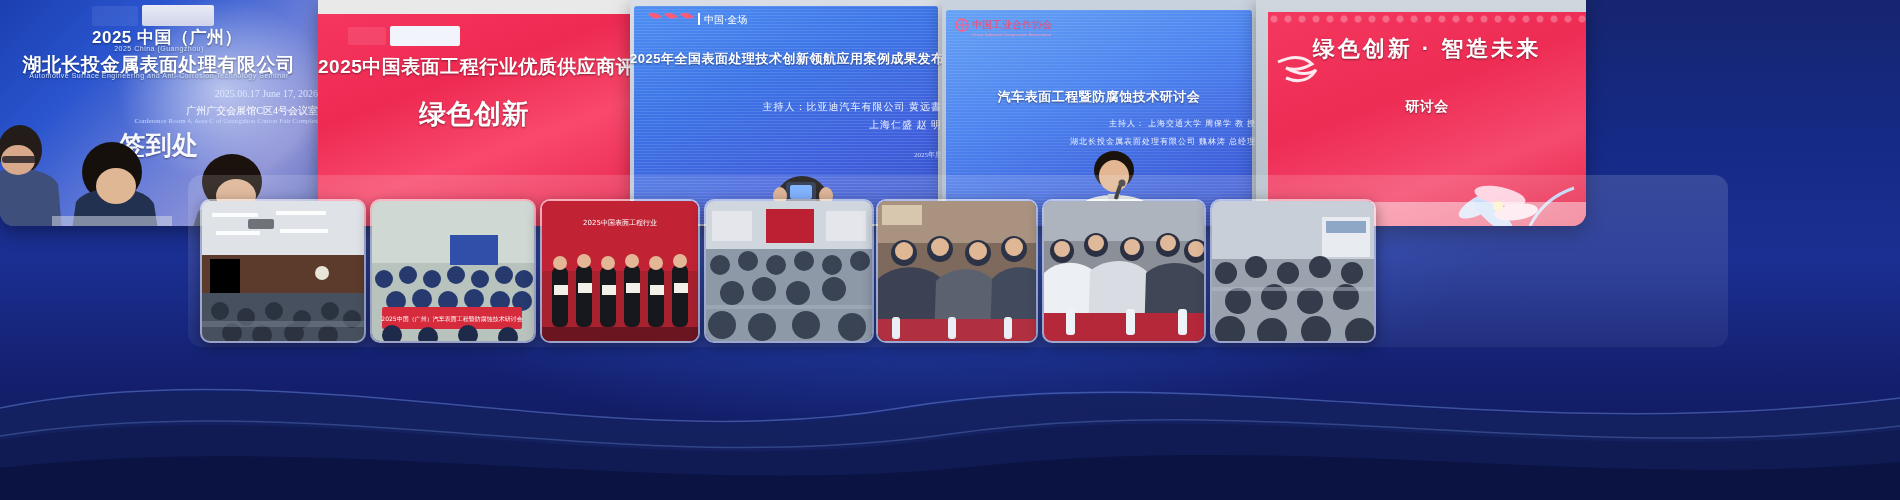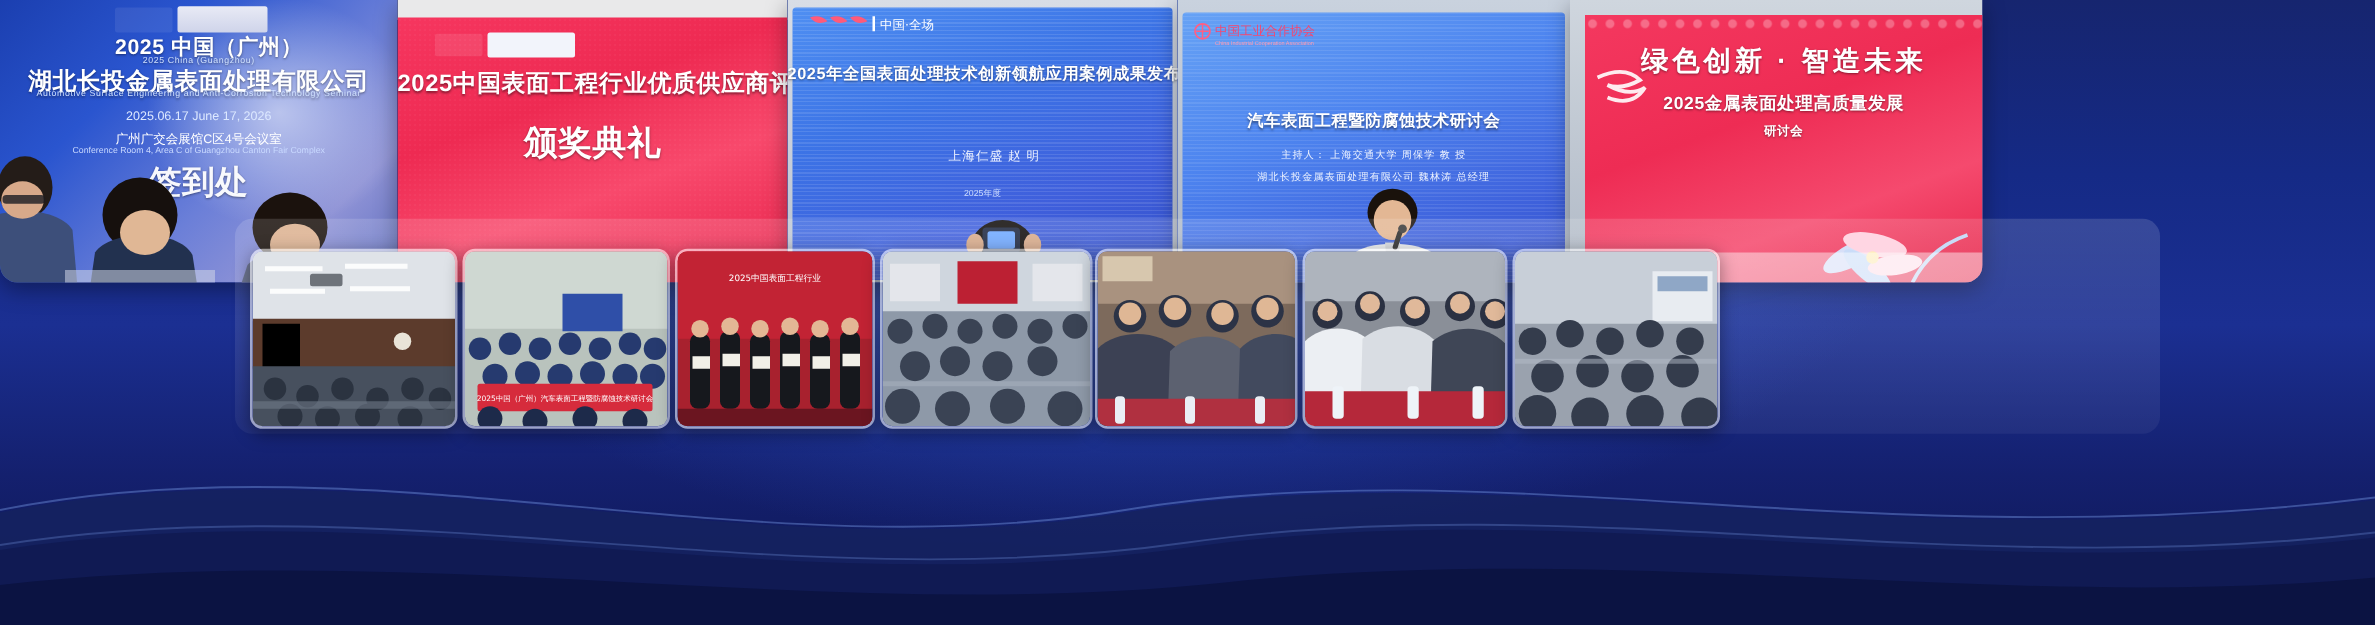--- a/index.html
+++ b/index.html
@@ -25,21 +25,21 @@
   
   .toprow{position:absolute;left:0;top:0;width:1900px;height:192px;}
   .panel{position:absolute;top:0;height:226px;border-radius:0 0 14px 14px;overflow:hidden;
      box-shadow:0 6px 18px rgba(0,0,0,.35);}
   .p-inner{position:absolute;inset:0;}
 
   
   .screen{position:absolute;border-radius:3px;overflow:hidden;}
   .ttl{position:absolute;left:0;right:0;text-align:center;color:#fff;font-weight:bold;
       white-space:nowrap;letter-spacing:.5px;text-shadow:0 1px 2px rgba(0,0,0,.45);}
-  .sub{position:absolute;left:0;right:0;text-align:center;color:#eef3ff;white-space:nowrap;}
+  .sub{position:absolute;left:0;right:0;text-align:right;color:#eef3ff;white-space:nowrap;font-family:Liberation Serif, serif;}
 
   
   .p1{left:0;width:318px;}
   .p1 .bd{position:absolute;inset:0;
      background:linear-gradient(135deg,#1b3fb0 0%,#2a55cf 30%,#6b7fd8 60%,#8f93d6 80%,#5f6fc0 100%);}
   .p1 .bd:after{content:"";position:absolute;right:-20px;top:-10px;width:230px;height:200px;
      background:radial-gradient(ellipse at center,rgba(255,255,255,.55),rgba(255,255,255,0) 65%);}
   .p1 .ufi{position:absolute;left:92px;top:6px;width:46px;height:20px;
      background:rgba(255,255,255,.08);border-radius:2px;}
   .p1 .expo{position:absolute;left:142px;top:5px;width:72px;height:21px;
@@ -97,21 +97,21 @@
   
   .p5{left:1256px;width:330px;}
   .p5 .room{position:absolute;inset:0;background:linear-gradient(180deg,#cfd6de 0%,#b0b9c6 100%);}
   .p5 .bd{position:absolute;left:12px;top:12px;right:0;bottom:0;
      background:linear-gradient(160deg,#f4385f 0%,#ee2c54 40%,#f54a6e 70%,#e52348 100%);}
   .p5 .lace{position:absolute;left:0;right:0;top:0;height:14px;opacity:.5;
      background-image:radial-gradient(circle at 6px 7px, rgba(255,255,255,.55) 3px, rgba(255,255,255,0) 4px);
      background-size:14px 14px;}
   .p5 .t1{top:22px;font-size:22px;letter-spacing:3px;}
   .p5 .t2{top:62px;font-size:14px;}
-  .p5 .t3{top:86px;font-size:10px;}
+  .p5 .t3{top:86px;font-size:14px;}
   .p5 .flower{position:absolute;right:6px;bottom:0;width:150px;height:70px;}
   .p5 .swirl{position:absolute;left:4px;top:36px;width:70px;height:56px;}
   .p5 .table{position:absolute;left:14px;bottom:0;right:0;height:24px;background:rgba(255,255,255,.45);}
 
   
   .strip{position:absolute;left:188px;top:175px;width:1540px;height:172px;
      background:linear-gradient(180deg,rgba(255,255,255,.14),rgba(255,255,255,.05));
      border-radius:14px;}
   .thumb{position:absolute;top:199px;height:140px;border-radius:10px;overflow:hidden;
      box-shadow:0 4px 14px rgba(0,0,0,.40);border:2px solid rgba(255,255,255,.55);}
@@ -177,36 +177,37 @@
 
     <div class="panel p2">
       <div class="p-inner">
         <div class="top"></div>
         <div class="bd">
           <div class="dots"></div>
         </div>
         <div class="ufi"></div>
         <div class="expo"></div>
         <div class="ttl t1">2025中国表面工程行业优质供应商评选</div>
-        <div class="ttl t2">颁奖典礼</div>
+        <div class="ttl t2">绿色创新</div>
       </div>
     </div>
 
     <div class="panel p3">
       <div class="p-inner">
         <div class="room"></div>
         <div class="screen scr">
           <div class="scan"></div>
         </div>
         <svg class="logo" viewBox="0 0 120 18">
           <path d="M2,4 q8,-3 14,3 q-8,4 -14,-3z M18,4 q8,-3 14,3 q-8,4 -14,-3z M34,4 q8,-3 14,3 q-8,4 -14,-3z" fill="#ff5a7a"></path>
           <rect x="52" y="3" width="2" height="12" fill="#fff"></rect>
           <text x="58" y="13" font-size="10" fill="#ffffff" font-family="DejaVu Sans">中国·全场</text>
         </svg>
         <div class="ttl t1">2025年全国表面处理技术创新领航应用案例成果发布会</div>
+        <div class="sub l1">主持人：比亚迪汽车有限公司    黄远書</div>
         <div class="sub l2">上海仁盛              赵  明</div>
         <div class="sub l3">2025年度</div>
         <svg class="shooter" viewBox="0 0 110 62">
           <ellipse cx="52" cy="34" rx="26" ry="24" fill="#100c0a"></ellipse>
           <path d="M16,62 L18,52 C30,40 76,40 88,52 L92,62 Z" fill="#2a3a60"></path>
           <rect x="36" y="16" width="30" height="20" rx="3" fill="#1d2740"></rect>
           <rect x="40" y="19" width="22" height="14" rx="2" fill="#6fa8ff"></rect>
           <ellipse cx="30" cy="30" rx="7" ry="9" fill="#d9ab8b"></ellipse>
           <ellipse cx="76" cy="30" rx="7" ry="9" fill="#d9ab8b"></ellipse>
         </svg>
@@ -238,21 +239,20 @@
         </svg>
       </div>
     </div>
 
     <div class="panel p5">
       <div class="p-inner">
         <div class="room"></div>
         <div class="bd">
           <div class="lace"></div>
           <div class="ttl t1">绿色创新 · 智造未来</div>
-          <div class="ttl t2">2025金属表面处理高质量发展</div>
           <div class="ttl t3">研讨会</div>
           <svg class="swirl" viewBox="0 0 70 56">
             <path d="M6,14 q22,-10 34,2 q-14,8 -26,4 q18,10 30,2 q-10,16 -30,8" fill="none" stroke="#ffffff" stroke-width="3" opacity=".9"></path>
           </svg>
           <svg class="flower" viewBox="0 0 150 70">
             <g opacity=".95">
               <ellipse cx="52" cy="48" rx="26" ry="9" fill="#cfe4ff" transform="rotate(-28 52 48)"></ellipse>
               <ellipse cx="70" cy="40" rx="26" ry="9" fill="#ffd9e6" transform="rotate(12 70 40)"></ellipse>
               <ellipse cx="64" cy="60" rx="24" ry="8" fill="#bfe0ff" transform="rotate(40 64 60)"></ellipse>
               <ellipse cx="86" cy="56" rx="22" ry="8" fill="#ffe7f0" transform="rotate(-8 86 56)"></ellipse>

